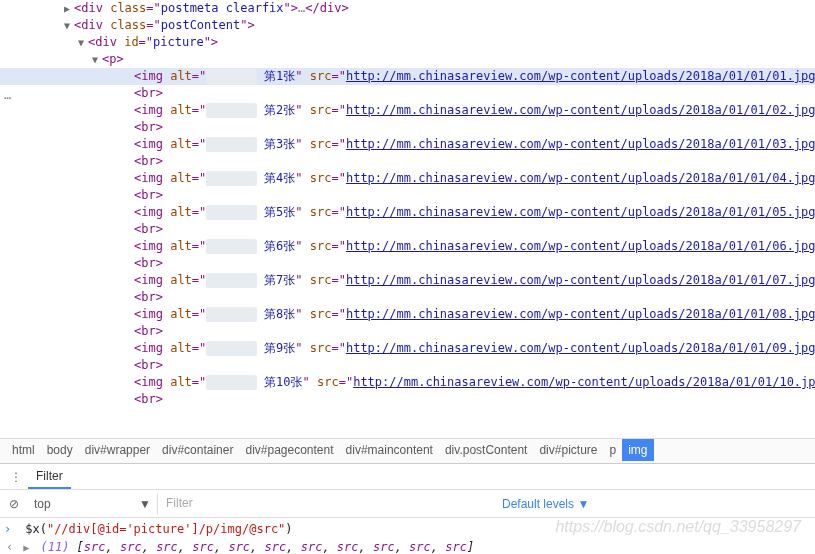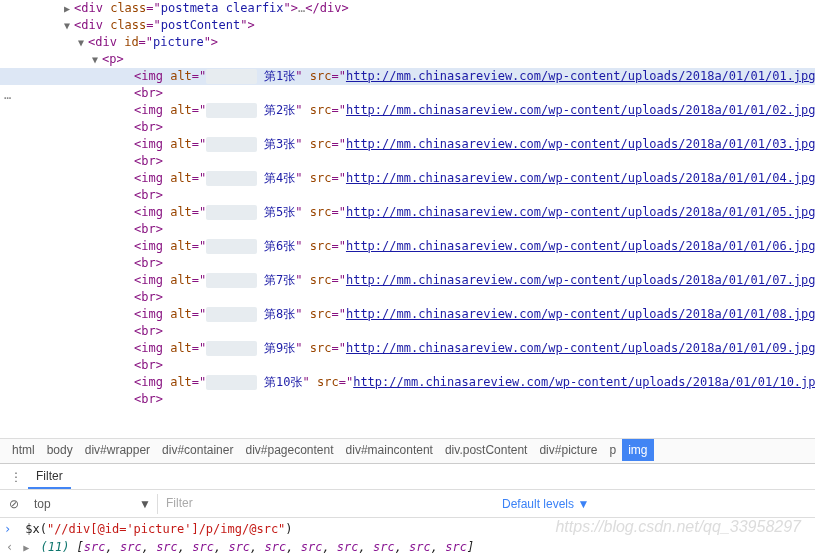--- a/index.html
+++ b/index.html
@@ -56,21 +56,21 @@
 }
 .filter-input::placeholder { color: #aaa; }
 .levels { color: #3b82f6; padding: 0 6px; cursor: pointer; }
 .console-body { padding: 2px 4px; }
 .console-line { line-height: 18px; white-space: nowrap; }
 .prompt-arrow { color: #367cf1; display: inline-block; width: 14px; }
 .result-arrow { color: #888; display: inline-block; width: 10px; margin-left: 2px; }
 .expand-tri { color: #888; display: inline-block; width: 10px; font-size: 10px; }
 .js-kw { color: #222; }
 .js-str { color: #c41a16; }
-.js-num { color: #0f766e; font-style: italic; }
+.js-num { color: #8b5cf6; font-style: italic; }
 .js-arr { color: #881391; font-style: italic; }
 .watermark {
   position: absolute; right: 14px; bottom: 18px; color: #dcdcdc;
   font-family: "Segoe UI", sans-serif; font-size: 16px; font-style: italic;
   pointer-events: none;
 }
 .left-gutter-dots {
   position: absolute; left: 4px; top: 88px; color: #888; font-size: 12px;
 }
 </style>

